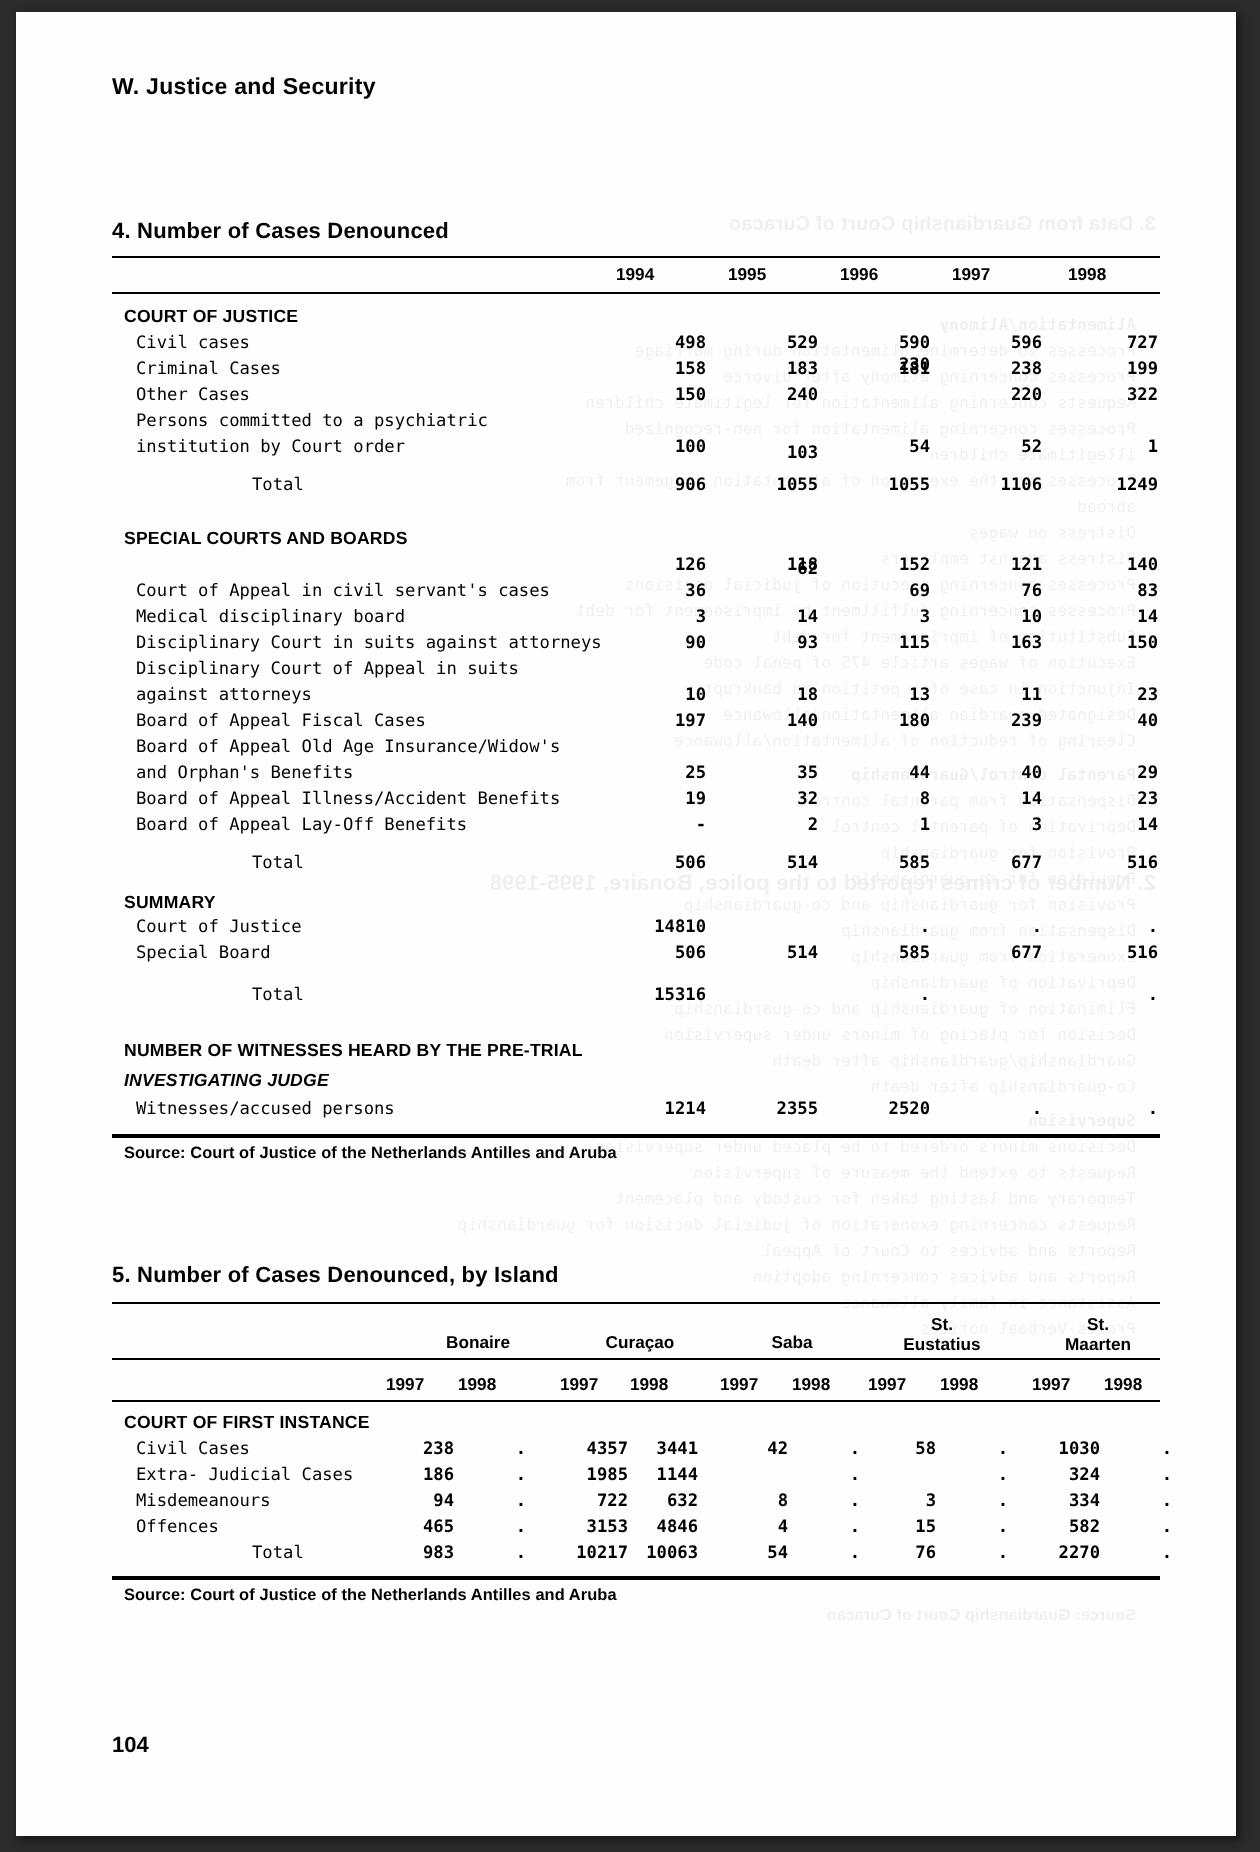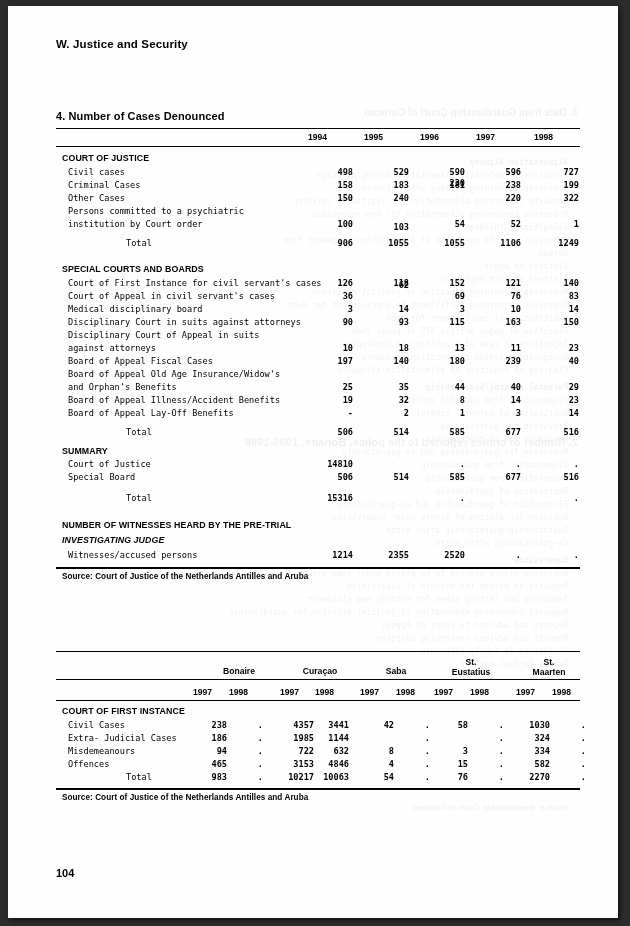--- a/index.html
+++ b/index.html
@@ -244,21 +244,20 @@
 
       <div class="rlabel total" style="left:118px;top:232px;">Total</div>
       <div class="val" style="left:300px;top:232px;width:45px;">906</div>
       <div class="val" style="left:356px;top:232px;width:45px;">1055</div>
       <div class="val" style="left:412px;top:232px;width:45px;">1055</div>
       <div class="val" style="left:468px;top:232px;width:45px;">1106</div>
       <div class="val" style="left:526px;top:232px;width:45px;">1249</div>
 
       <div class="sec-head" style="left:54px;top:258px;">SPECIAL COURTS AND BOARDS</div>
 
-      <div class="rlabel" style="left:60px;top:272px;">Court of First Instance for civil servant's cases</div>
       <div class="val" style="left:300px;top:272px;width:45px;">126</div>
       <div class="val" style="left:356px;top:272px;width:45px;">118</div>
       <div class="val" style="left:412px;top:272px;width:45px;">152</div>
       <div class="val" style="left:468px;top:272px;width:45px;">121</div>
       <div class="val" style="left:526px;top:272px;width:45px;">140</div>
 
       <div class="rlabel" style="left:60px;top:285px;">Court of Appeal in civil servant's cases</div>
       <div class="val" style="left:300px;top:285px;width:45px;">36</div>
       <div class="val" style="left:356px;top:274px;width:45px;">62</div>
       <div class="val" style="left:412px;top:285px;width:45px;">69</div>
@@ -352,20 +351,21 @@
       <div class="val" style="left:300px;top:544px;width:45px;">1214</div>
       <div class="val" style="left:356px;top:544px;width:45px;">2355</div>
       <div class="val" style="left:412px;top:544px;width:45px;">2520</div>
       <div class="dotval" style="left:468px;top:544px;width:45px;">.</div>
       <div class="dotval" style="left:526px;top:544px;width:45px;">.</div>
 
       <div class="rule" style="left:48px;top:561px;width:524px;height:1.5px;"></div>
 
       <div class="source" style="left:54px;top:566px;">Source: Court of Justice of the Netherlands Antilles and Aruba</div>
 
+      <div class="table-title" style="position:absolute;left:48px;top:626px;">5.  Number of Cases Denounced, by Island</div>
 
       <div class="rule" style="left:48px;top:645px;width:524px;height:1px;"></div>
 
       <div class="isl-name" style="left:196px;top:660px;width:70px;">Bonaire</div>
       <div class="isl-name" style="left:272px;top:660px;width:80px;">Curaçao</div>
       <div class="isl-name" style="left:356px;top:660px;width:64px;">Saba</div>
       <div class="isl-name" style="left:424px;top:651px;width:78px;">St.
 Eustatius</div>
       <div class="isl-name" style="left:506px;top:651px;width:70px;">St.
 Maarten</div>

